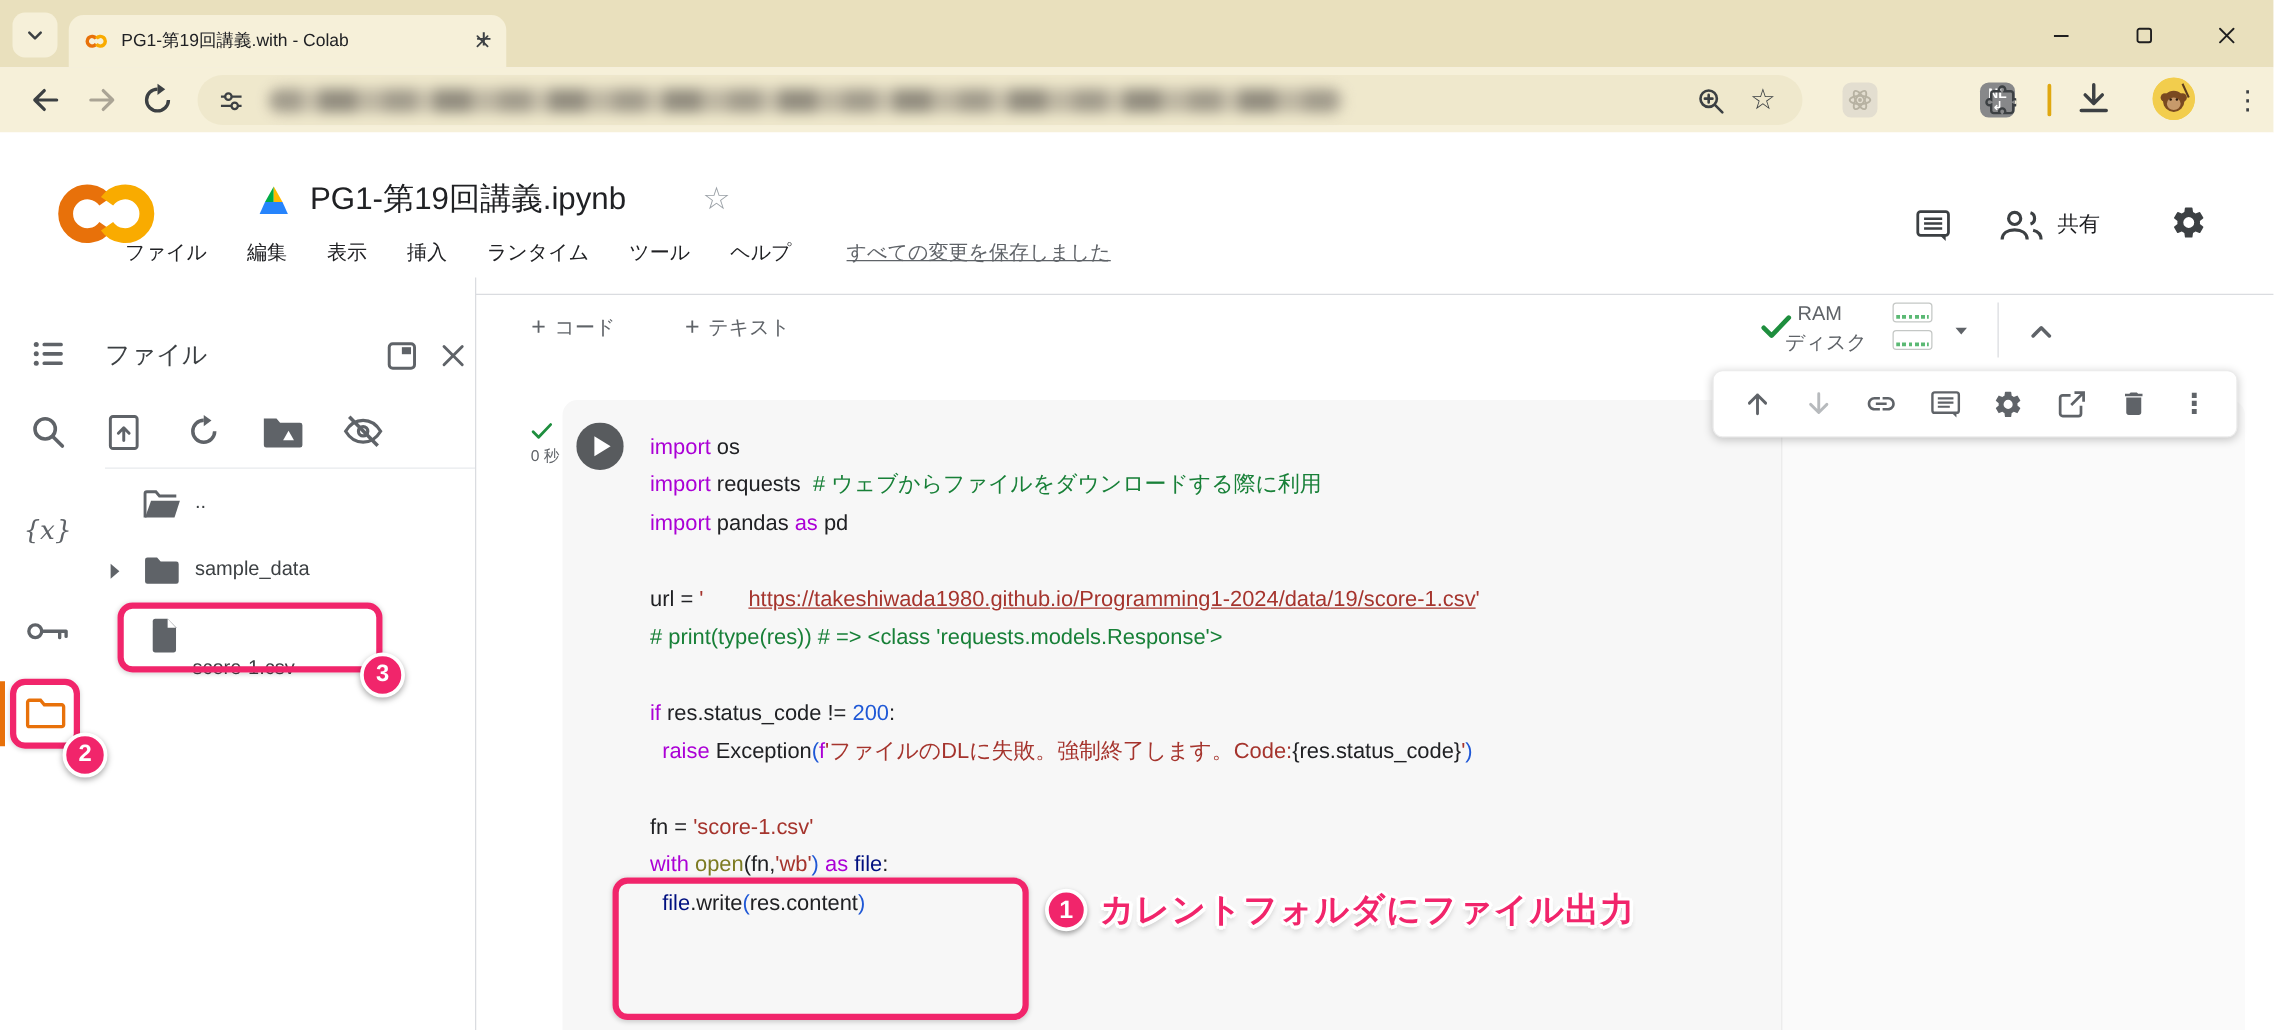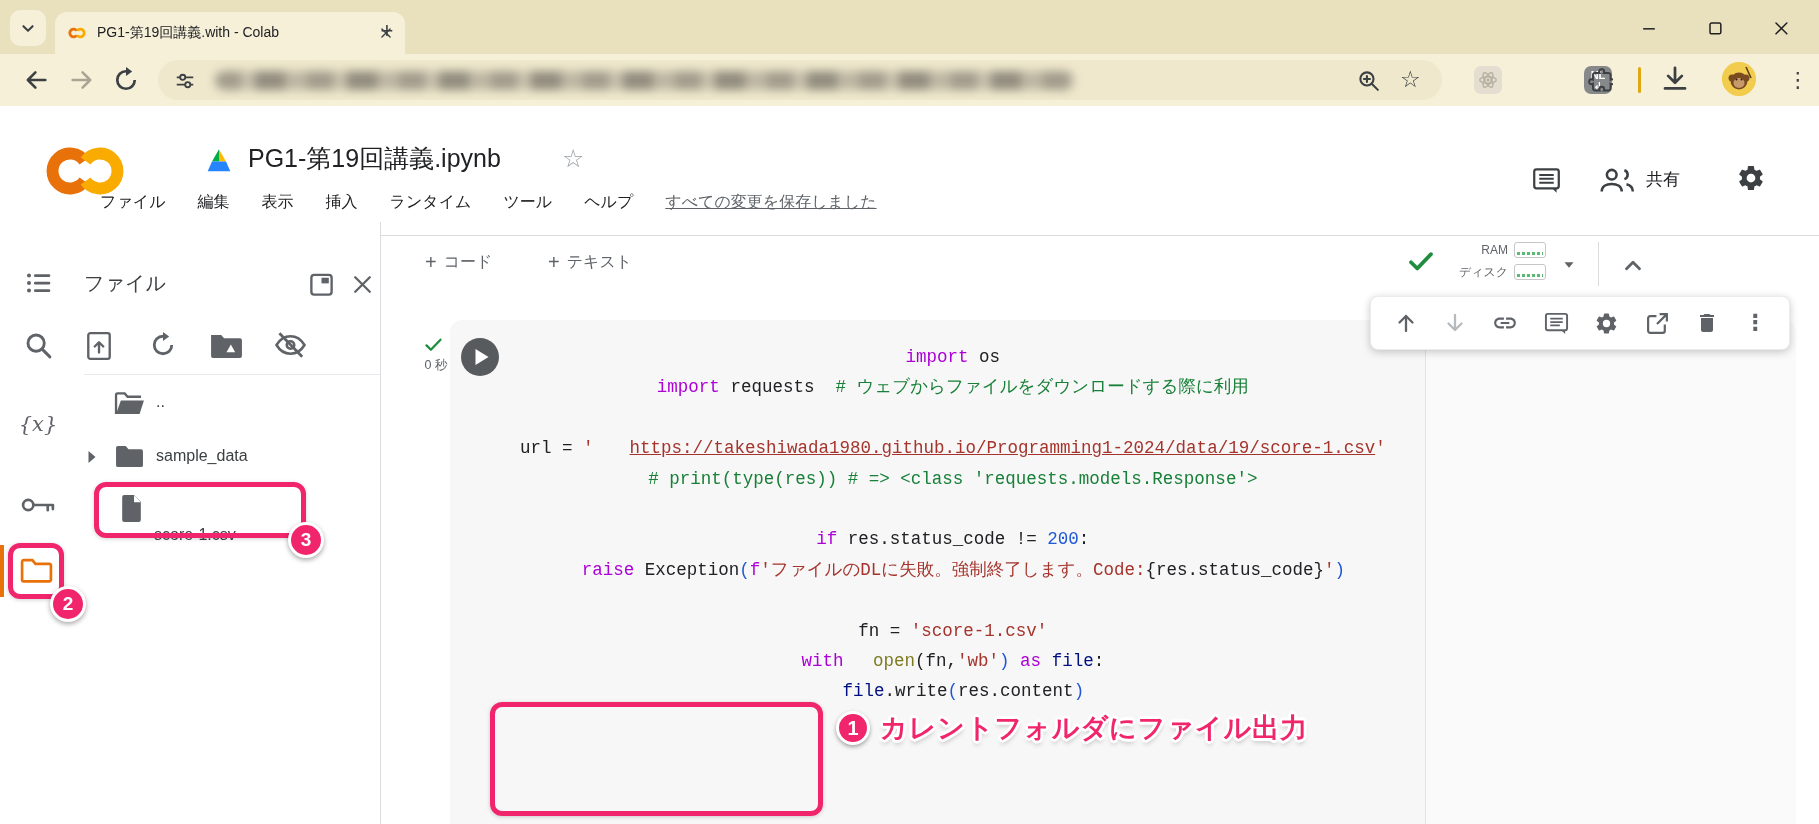--- a/index.html
+++ b/index.html
@@ -26,53 +26,53 @@
   .nl-badge .t2{font-size:10px;line-height:10px;}
   .ysep{left:1638px;top:67px;width:3px;height:26px;background:#e0a810;border-radius:2px;}
   .avatar{left:1722px;top:62px;width:34px;height:34px;border-radius:50%;background:#f2cd4d;overflow:hidden;}
   .brmenu{left:1788px;top:64px;width:20px;height:32px;font-size:21px;color:#3c4043;display:flex;align-items:center;justify-content:center;letter-spacing:0;}
 
   
   .header{left:0;top:106px;width:1819px;height:116px;background:#fff;}
   .app-title{left:248px;top:142px;font-size:25px;color:#202124;white-space:nowrap;}
   .title-star{left:562px;top:144px;font-size:25px;color:#9aa0a6;}
   .menubar{left:100px;top:192px;display:flex;gap:32px;font-size:16px;color:#202124;align-items:center;}
-  .save-status{color:#5f6368;text-decoration:underline;white-space:nowrap;}
+  .save-status{color:#5f6368;text-decoration:underline;white-space:nowrap;margin-left:12px;}
   .share-label{left:1646px;top:168px;font-size:17px;color:#202124;}
 
   
   .vdiv{left:380px;top:222px;width:1px;height:602px;background:#dadce0;}
   .fx{left:14px;top:412px;width:48px;text-align:center;font-family:"DejaVu Serif",serif;font-style:italic;font-size:21px;color:#5f6368;}
   .rail-active-bar{left:0;top:545px;width:4px;height:52px;background:#e8710a;}
   .panel-title{left:84px;top:270px;font-size:20px;color:#3c4043;}
   .tree-label{font-size:16px;color:#3c4043;line-height:24px;white-space:nowrap;}
   .hdiv{left:84px;top:374px;width:296px;height:1px;background:#e8eaed;}
 
   
   .nb-topline{left:380px;top:235px;width:1439px;height:1px;background:#dadce0;}
   .addbtn{top:248px;height:28px;display:flex;align-items:center;gap:7px;color:#5f6368;font-size:16px;}
   .addbtn .plus{font-size:20px;line-height:20px;}
-  .resline{font-size:12px;color:#5f6368;text-align:right;}
+  .resline{font-size:16px;color:#5f6368;text-align:left;}
   .gauge{width:32px;height:16px;background:#fff;border:1px solid #c4c7c5;border-radius:3px;box-sizing:border-box;position:absolute;}
   .gauge .fill{position:absolute;left:2px;right:2px;bottom:2px;height:3px;background:repeating-linear-gradient(90deg,#5bb974 0 3px,#fff 3px 5px);}
   .vsep2{left:1598px;top:242px;width:1px;height:44px;background:#dadce0;}
 
   
   .cell{left:450px;top:320px;width:1345px;height:504px;background:#f7f7f7;border-radius:12px 12px 0 0;}
   .cell-rightzone{left:1425px;top:320px;width:370px;height:504px;background:#fafafa;border-left:1px solid #e3e3e3;border-radius:0 12px 0 0;}
   .exec-time{left:412px;top:357px;width:48px;text-align:center;font-size:12.5px;color:#5f6368;}
-  .code{left:520px;top:342px;font-family:Liberation Mono, monospace;font-size:17.5px;text-align:center;}
+  .code{left:520px;top:342px;font-family:Liberation Sans, sans-serif;font-size:17.5px;}
   .code-line{height:30.4px;line-height:30.4px;white-space:pre;}
   .tk-k{color:var(--c-keyword);}
   .tk-c{color:var(--c-comment);}
   .tk-s{color:var(--c-string);}
   .tk-u{color:var(--c-string);text-decoration:underline;margin-left:36px;}
   .tk-n{color:var(--c-number);}
   .tk-p{color:var(--c-paren);}
-  .tk-b{color:var(--c-builtin);margin-left:19px;}
+  .tk-b{color:var(--c-builtin);}
   .tk-v{color:var(--c-variable);}
   .tk-d{color:var(--c-code-default);}
 
   
   .cell-toolbar{left:1370px;top:296px;width:420px;height:54px;background:#fff;border:1px solid #ececec;border-radius:8px;
     box-shadow:0 2px 8px rgba(0,0,0,.22);display:flex;align-items:center;justify-content:space-around;padding:0 10px;box-sizing:border-box;}
 
   
   .pinkbox{border:5px solid var(--c-accent-pink);border-radius:12px;box-sizing:border-box;box-shadow:0 1px 4px rgba(0,0,0,.18);}
   .badge{width:36px;height:36px;border-radius:50%;background:var(--c-accent-pink);border:3px solid #fff;box-sizing:border-box;
@@ -388,20 +388,21 @@
   <div class="abs exec-time">0 秒</div>
   <div class="abs" style="left:461px;top:338px;">
     <svg width="38" height="38" viewBox="0 0 38 38">
         <circle cx="19" cy="19" r="19" fill="#585b5e"></circle>
         <polygon points="14.5,11 14.5,27 27.5,19" fill="#fff"></polygon>
       </svg>
   </div>
   <div class="abs code">
       <div class="code-line"><span class="tk-k">import</span><span class="tk-d"> os</span></div>
       <div class="code-line"><span class="tk-k">import</span><span class="tk-d"> requests  </span><span class="tk-c"># ウェブからファイルをダウンロードする際に利用</span></div>
+      <div class="code-line"><span class="tk-k">import</span><span class="tk-d"> pandas </span><span class="tk-k">as</span><span class="tk-d"> pd</span></div>
       <div class="code-line">&nbsp;</div>
       <div class="code-line"><span class="tk-d">url = </span><span class="tk-s">'</span><span class="tk-u">https://takeshiwada1980.github.io/Programming1-2024/data/19/score-1.csv</span><span class="tk-s">'</span></div>
       <div class="code-line"><span class="tk-c"># print(type(res)) # =&gt; &lt;class 'requests.models.Response'&gt;</span></div>
       <div class="code-line">&nbsp;</div>
       <div class="code-line"><span class="tk-k">if</span><span class="tk-d"> res.status_code != </span><span class="tk-n">200</span><span class="tk-d">:</span></div>
       <div class="code-line"><span class="tk-d">  </span><span class="tk-k">raise</span><span class="tk-d"> Exception</span><span class="tk-p">(</span><span class="tk-k">f</span><span class="tk-s">'ファイルのDLに失敗。強制終了します。Code:</span><span class="tk-d">{res.status_code}</span><span class="tk-s">'</span><span class="tk-p">)</span></div>
       <div class="code-line">&nbsp;</div>
       <div class="code-line"><span class="tk-d">fn = </span><span class="tk-s">'score-1.csv'</span></div>
       <div class="code-line"><span class="tk-k">with</span><span class="tk-d"> </span><span class="tk-b">open</span><span class="tk-d">(fn,</span><span class="tk-s">'wb'</span><span class="tk-p">)</span><span class="tk-d"> </span><span class="tk-k">as</span><span class="tk-d"> </span><span class="tk-v">file</span><span class="tk-d">:</span></div>
       <div class="code-line"><span class="tk-d">  </span><span class="tk-v">file</span><span class="tk-d">.write</span><span class="tk-p">(</span><span class="tk-d">res.content</span><span class="tk-p">)</span></div>

